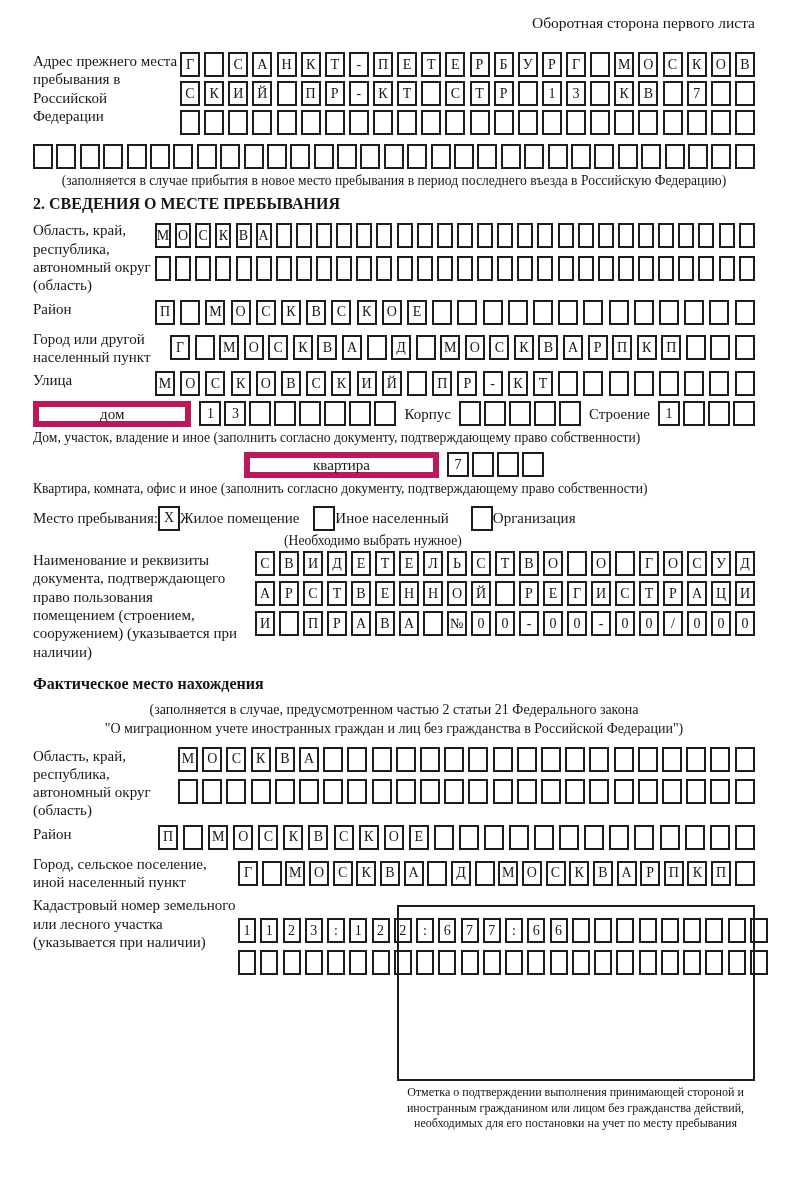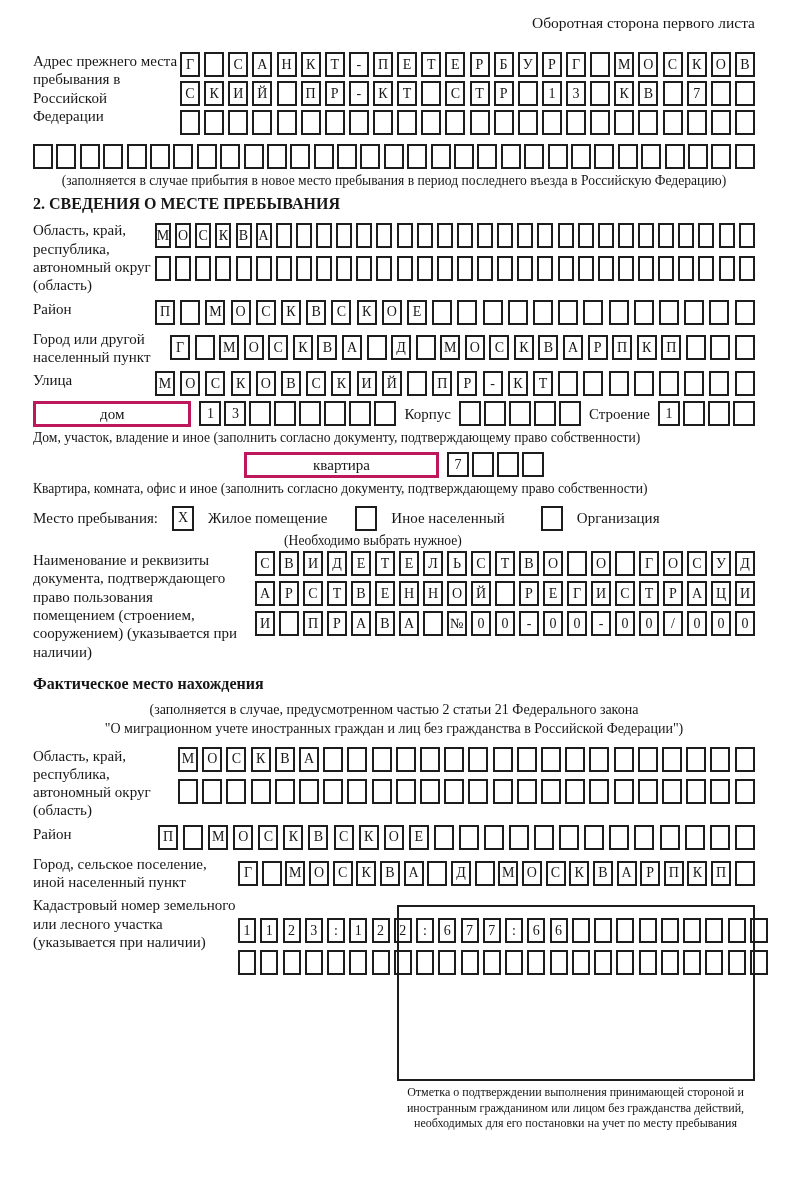--- a/index.html
+++ b/index.html
@@ -38,26 +38,26 @@
   .flabel.w120{width:121px;}
   .flabel.w145{width:145px;}
   .flabel.w205{width:205px;}
   .center-v{align-items:center;}
 
   .caption{font-size:13.6px;line-height:1.2;}
   .caption.c{text-align:center;}
   .sec-title{text-align:left;font-weight:bold;font-size:16px;margin:6px 0 8px 0;}
 
   .widebox{
-    box-sizing:border-box;border:3px solid #be185d;height:26px;
+    box-sizing:border-box;border:6px solid #be185d;height:26px;
     display:flex;align-items:center;justify-content:center;font-size:15px;background:#fff;
   }
   .inline-lab{font-size:15px;line-height:1.2;align-self:center;}
 
-  .stay-row{display:flex;align-items:center;gap:14px;margin:8px 0 2px 0;font-size:15px;}
+  .stay-row{display:flex;align-items:center;margin:8px 0 2px 0;font-size:15px;}
   .checkbox{width:22px;height:25px;}
 
   .docs-block{display:flex;margin-top:2px;}
   .docs-block .flabel{width:205px;}
   .docs-rows{margin-left:auto;}
   .docs-rows .cells{margin-bottom:5px;}
 
   .fact-note{font-size:14px;text-align:center;line-height:1.35;}
 
   .confirm-wrap{position:absolute;left:388px;top:905px;width:375px;}

